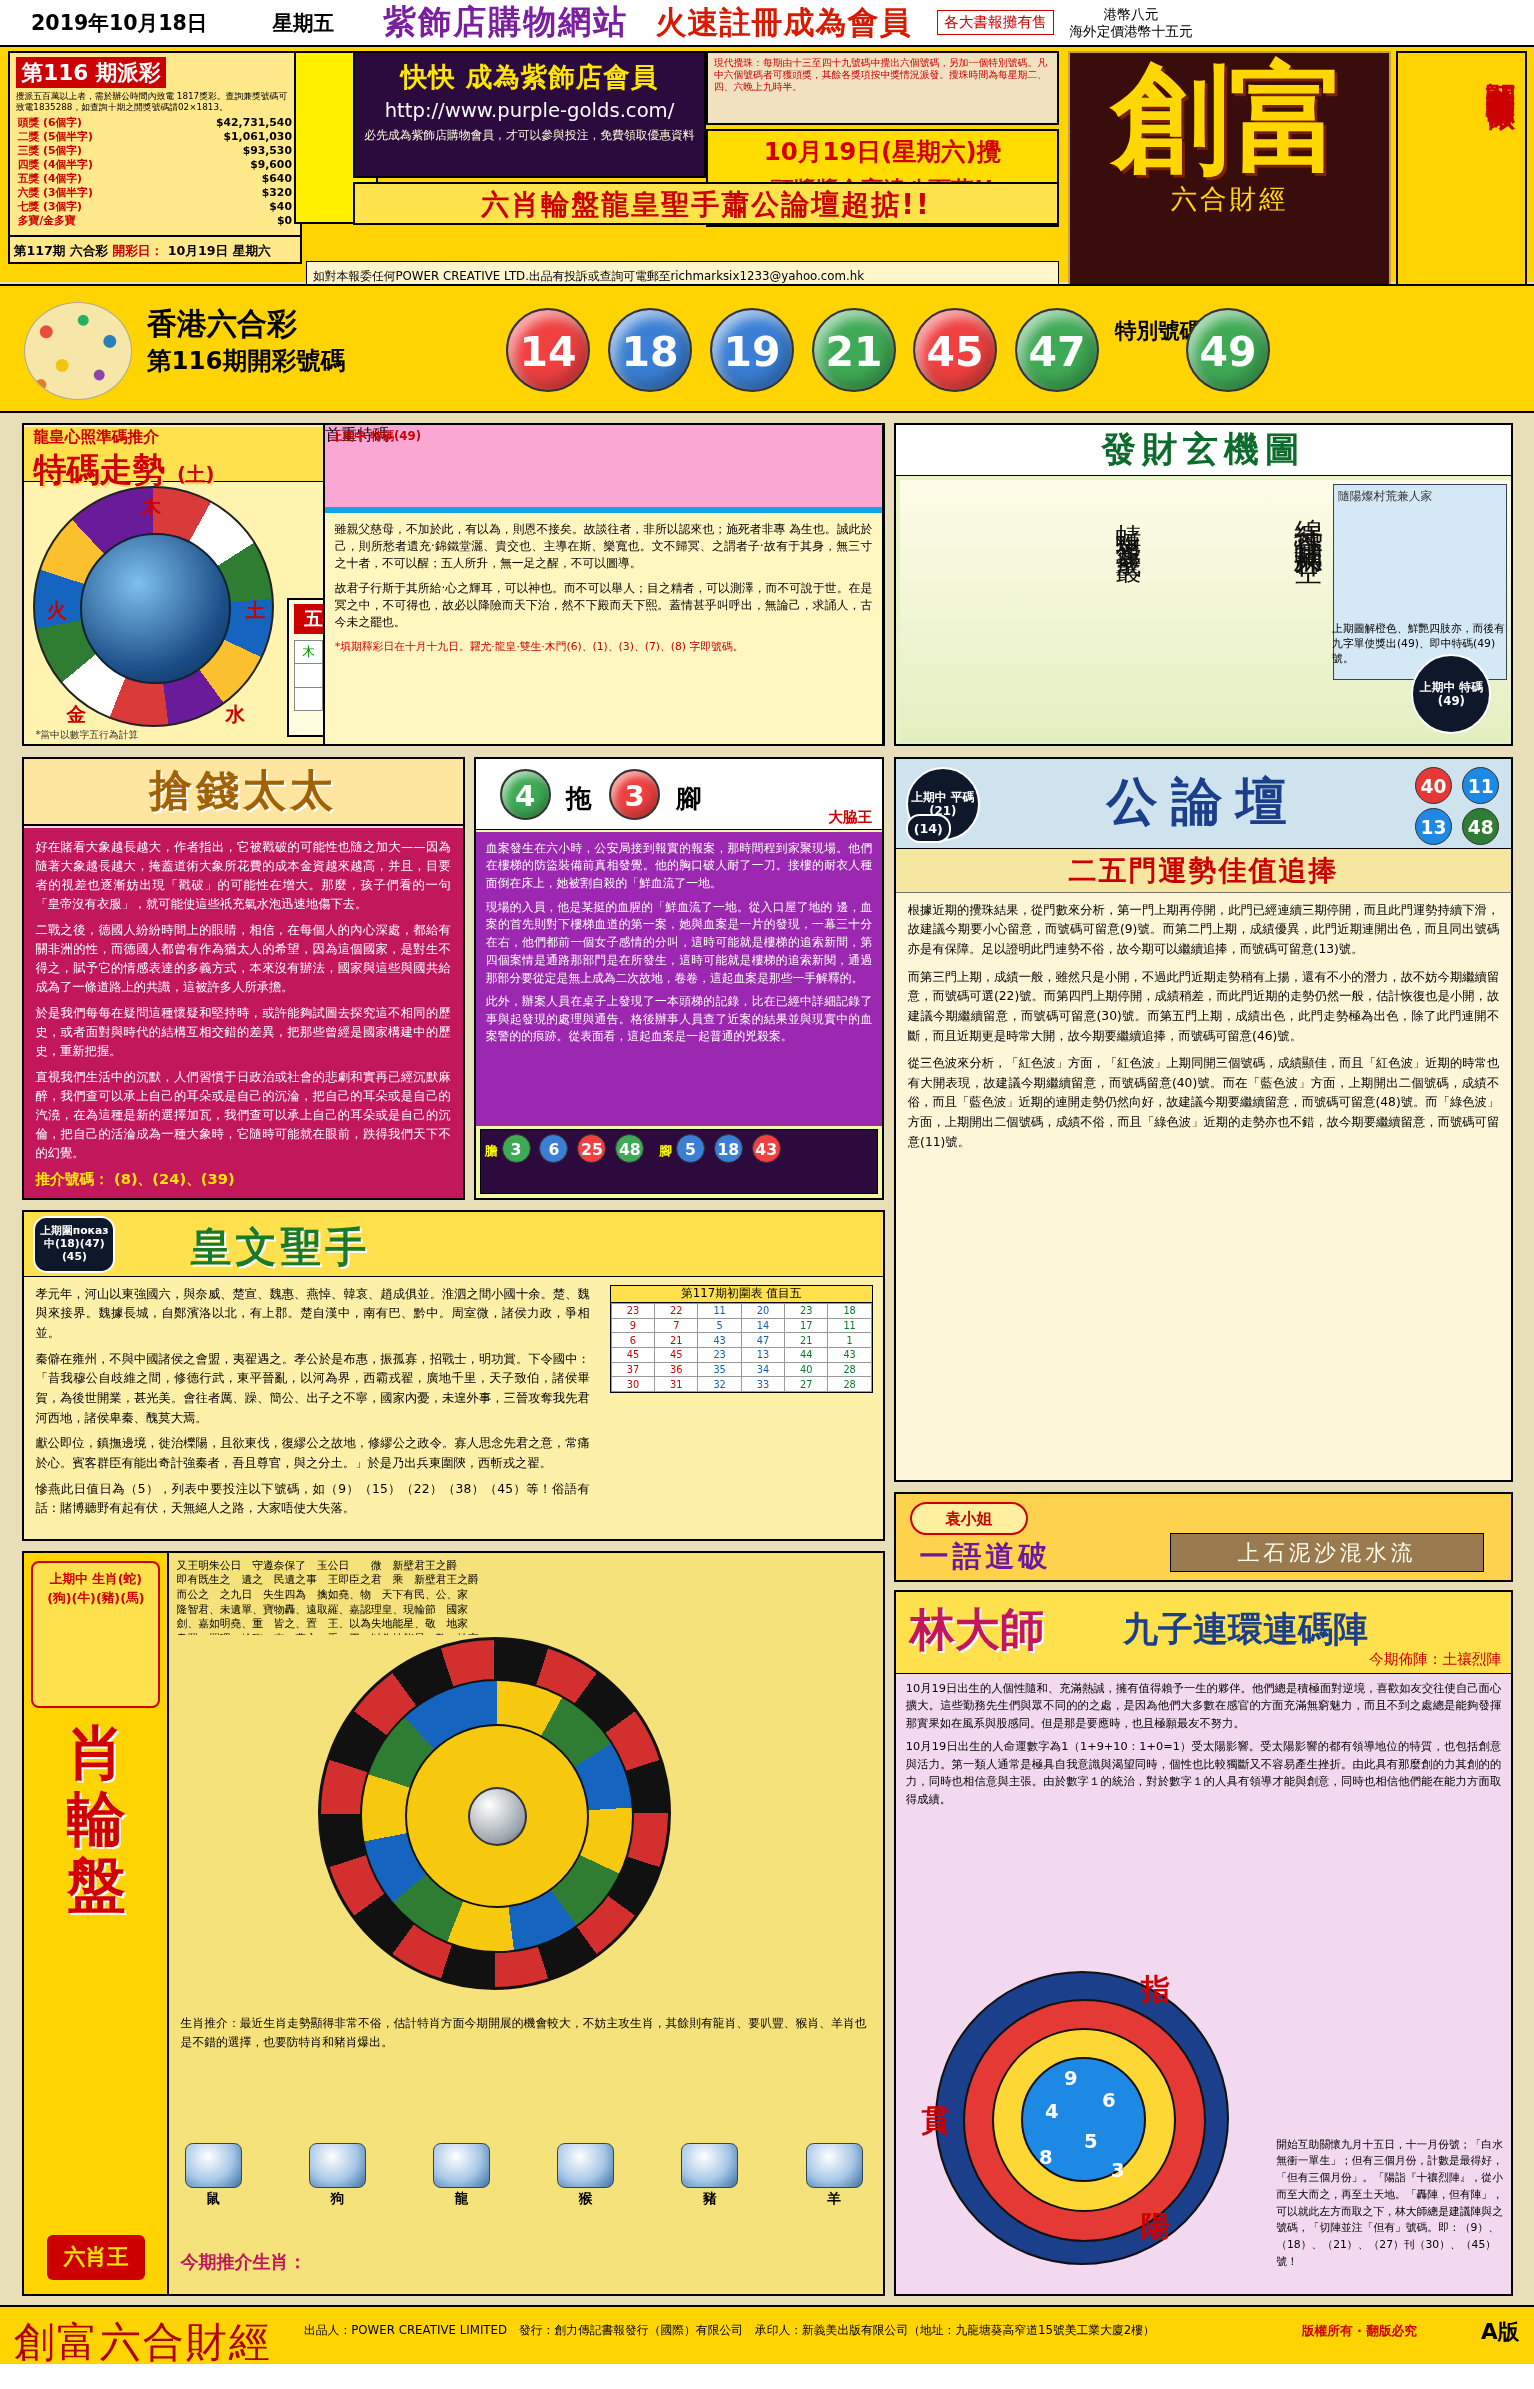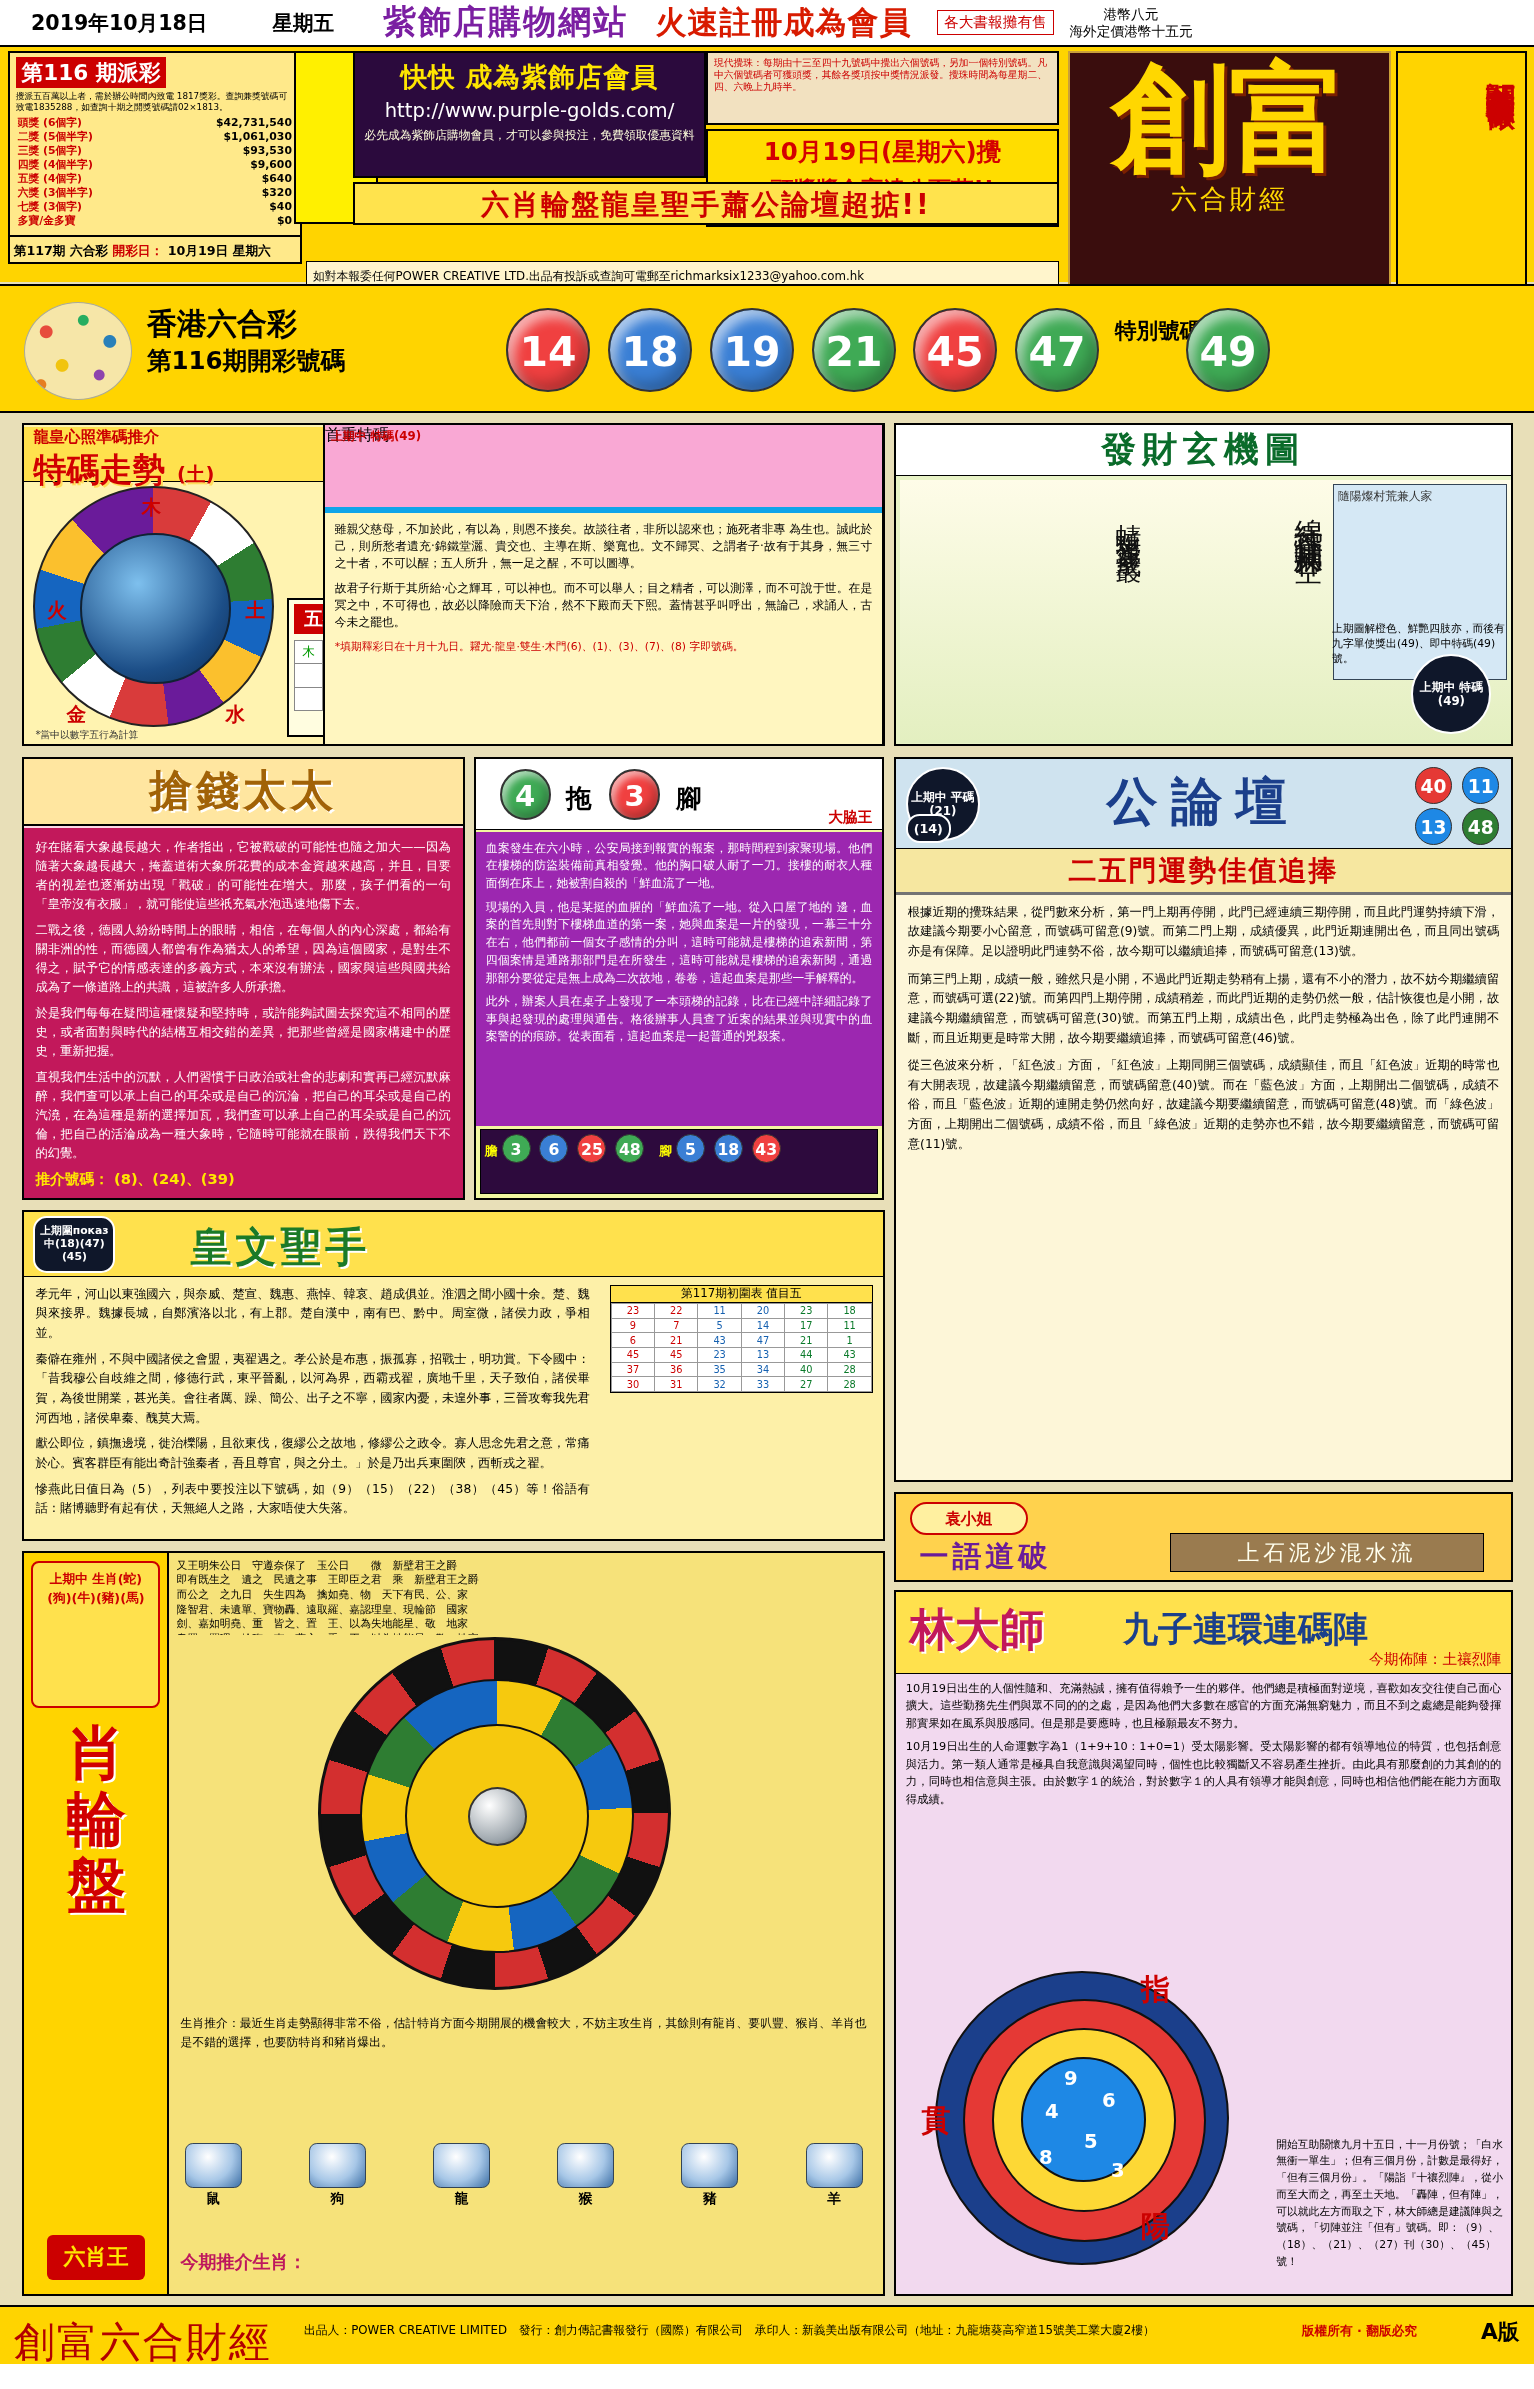--- a/index.html
+++ b/index.html
@@ -242,21 +242,21 @@
      background:#2d0a3d; border:1px solid #000; padding:3.9px; }
   .minib { display:inline-block; width:29px; height:29px; border-radius:50%;
      text-align:center; line-height:29px; font-size:15.7px; font-weight:bold; margin-right:4.9px;
      border:1px solid #333;}
   
   .p-forum { left:894px; top:757px; width:619px; height:725px; background:#fdf6d8; }
   .p-forum .hdr { height:90px; background:#cfe3ef; border-bottom:1px solid #000; position:relative;}
   .p-forum .hdr .t { font-size:51px; font-weight:bold; color:#1b3f8b; text-align:center;
      line-height:86px; letter-spacing:13.7px; }
   .p-forum .sub { font-size:28px; font-weight:bold; color:#c00; text-align:center;
-     background:#f6e7a0; border-bottom:3px solid #737373; line-height:43px; letter-spacing:2px;}
+     background:#f6e7a0; border-bottom:1px solid #737373; line-height:43px; letter-spacing:2px;}
   .p-forum .body { padding:7.8px 11.8px; }
   .p-forum .body p { font-size:12.3px; line-height:1.6; color:#000; margin:0 0 7.8px 0;
      text-align:justify; }
   .lucky-circ { position:absolute; border-radius:50%; width:37px; height:37px;
      color:#fff; font-weight:bold; font-size:18.6px; text-align:center; line-height:37px;
      border:1px solid #333; }
   
   .p-huang { left:21.6px; top:1210px; width:863px; height:331px; background:#fdf0a8; }
   .p-huang .hdr { height:65px; background:#ffe14d; border-bottom:1px solid #000; position:relative;}
   .p-huang .hdr .t { position:absolute; left:167px; top:7.8px; font-size:41px; font-weight:bold;

